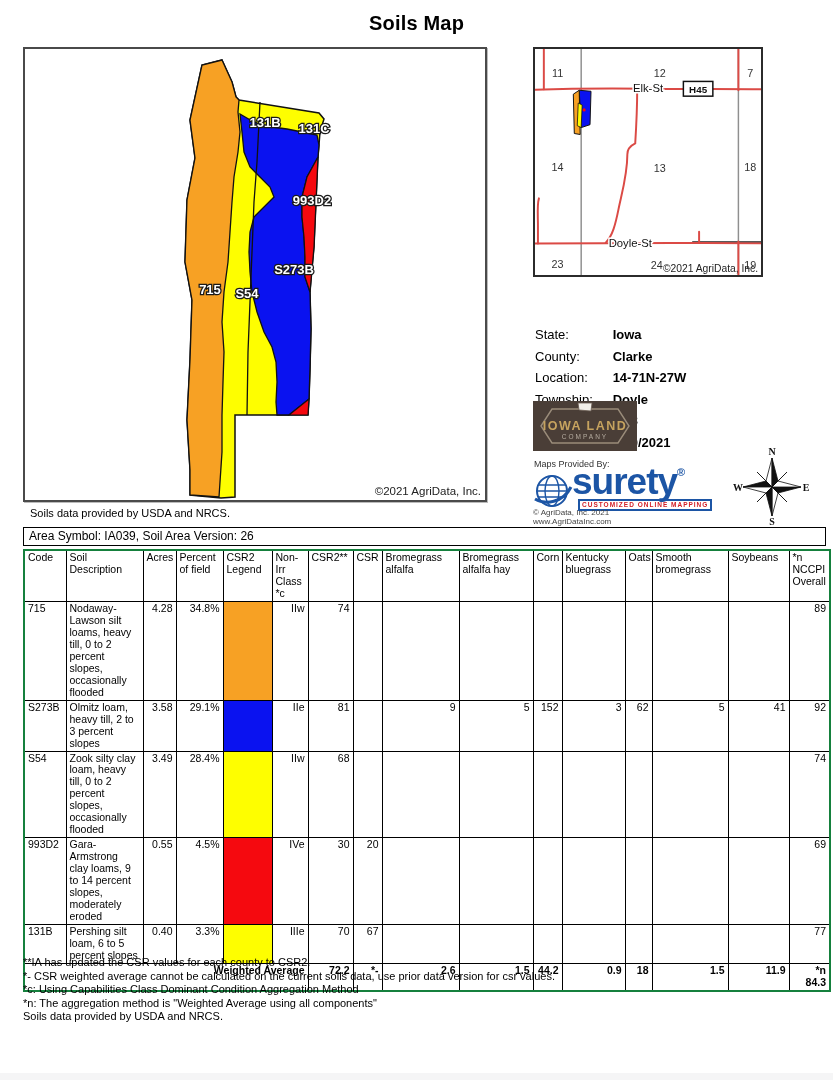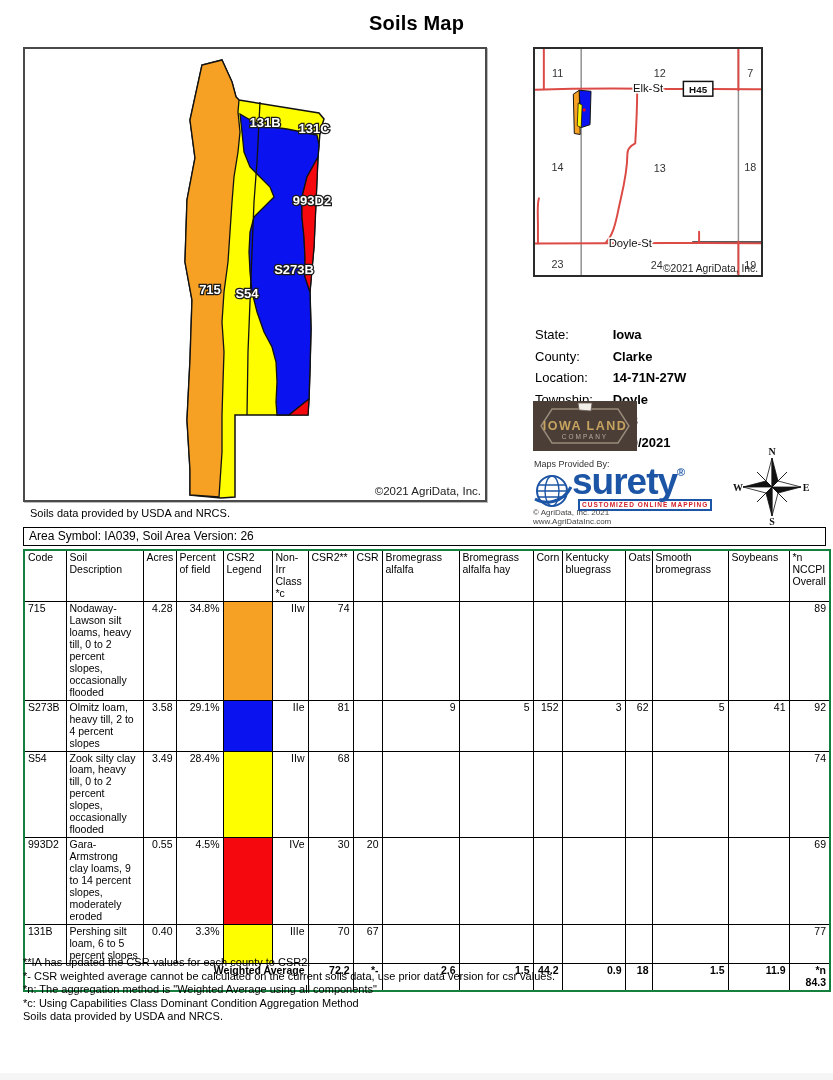--- a/index.html
+++ b/index.html
@@ -258,21 +258,21 @@
         <td class="num"></td>
         <td class="num"></td>
         <td class="num"></td>
         <td class="num"></td>
         <td class="num"></td>
         <td class="num"></td>
         <td class="num">89</td>
       </tr>
       <tr>
         <td>S273B</td>
-        <td>Olmitz loam, heavy till, 2 to 4 percent slopes</td>
+        <td>Olmitz loam, heavy till, 2 to 3 percent slopes</td>
         <td class="num">3.58</td>
         <td class="num">29.1%</td>
         <td class="legend-cell" style="background-color: rgb(10, 18, 240);"></td>
         <td class="num">IIe</td>
         <td class="num">81</td>
         <td class="num"></td>
         <td class="num">9</td>
         <td class="num">5</td>
         <td class="num">152</td>
         <td class="num">3</td>
@@ -348,19 +348,19 @@
         <td class="num wa">11.9</td>
         <td class="num wa">*n 84.3</td>
       </tr>
     </tbody>
       </table>
   </div>
 
   <div class="footnotes">
     <div>**IA has updated the CSR values for each county to CSR2.</div>
     <div>*- CSR weighted average cannot be calculated on the current soils data, use prior data version for csr values.</div>
+    <div>*c: Using Capabilities Class Dominant Condition Aggregation Method</div>
     <div>*n: The aggregation method is "Weighted Average using all components"</div>
-    <div>*c: Using Capabilities Class Dominant Condition Aggregation Method</div>
     <div>Soils data provided by USDA and NRCS.</div>
   </div>
 
   <div class="bottom-strip"></div>
 </div>
 
 </body></html>

